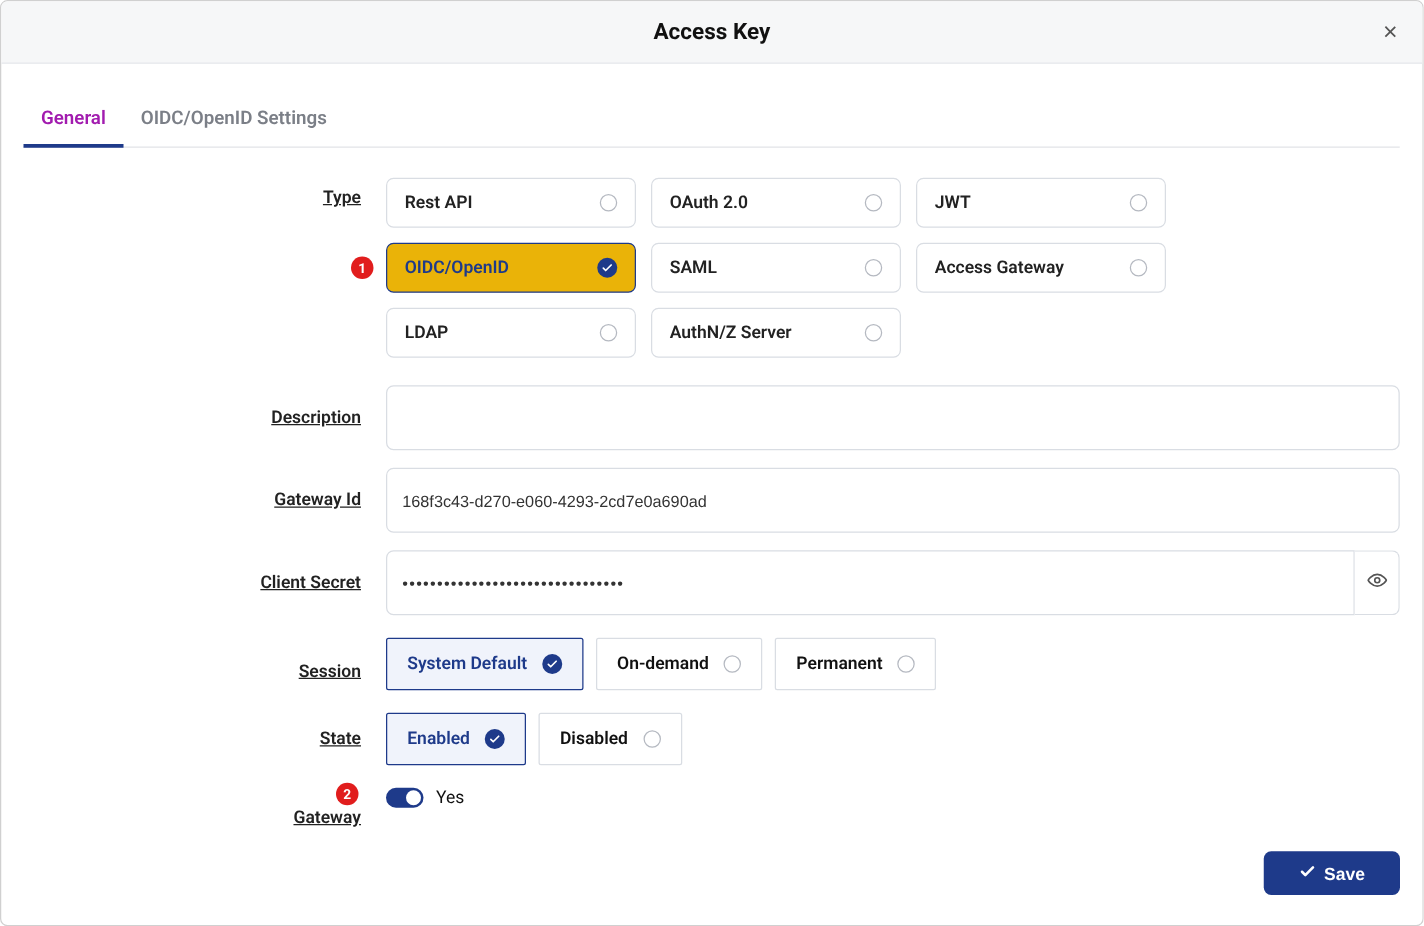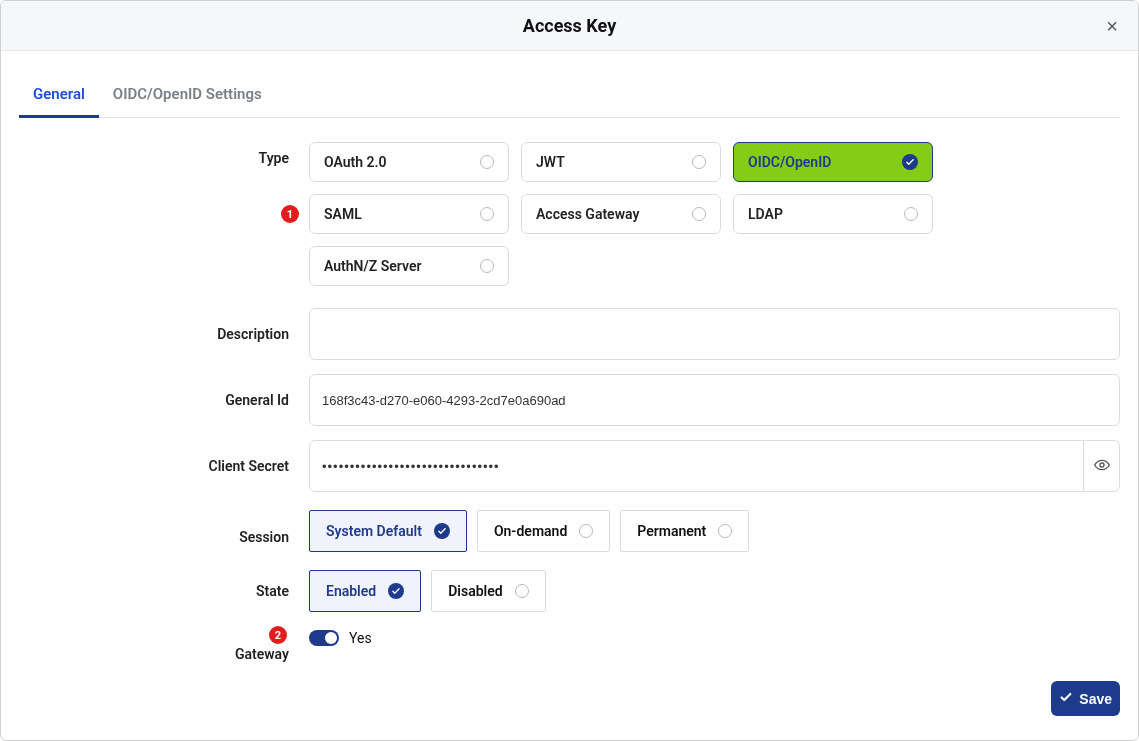--- a/index.html
+++ b/index.html
@@ -62,21 +62,21 @@
     .tab {
       padding: 10px 14px 12px 14px;
       font-size: 15px;
       font-weight: 600;
       color: #7b7f87;
       cursor: pointer;
       border-bottom: 3px solid transparent;
       margin-bottom: -1px;
     }
     .tab.active {
-      color: #1d4ed8;
+      color: #a21caf;
       border-bottom-color: #1E3A8A;
     }
 
     .form-area {
       width: 100%;
     }
     .form-row {
       display: flex;
       align-items: flex-start;
       margin-bottom: 14px;
@@ -85,20 +85,21 @@
     .form-row.align-center { align-items: center; }
     .form-label-col {
       width: 290px;
       min-width: 290px;
       text-align: right;
       padding-right: 20px;
       padding-top: 8px;
       font-weight: 600;
       color: #222;
       position: relative;
+      text-decoration: underline;
     }
     .form-control-col {
       flex: 1;
       max-width: 820px;
     }
 
     .option-grid {
       display: grid;
       grid-template-columns: repeat(3, 200px);
       gap: 12px;
@@ -111,21 +112,21 @@
       align-items: center;
       justify-content: space-between;
       cursor: pointer;
       background: #fff;
       font-weight: 600;
       color: #222;
       height: 40px;
     }
     .option-card.selected {
       border: 1.5px solid #1E3A8A;
-      background: #84cc16;
+      background: #eab308;
       color: #1E3A8A;
     }
     .radio-off {
       width: 14px;
       height: 14px;
       border: 1.5px solid #b5b9c1;
       border-radius: 50%;
       display: inline-block;
     }
     .radio-on {
@@ -259,21 +260,21 @@
     .modal-footer {
       display: flex;
       justify-content: flex-end;
       padding: 8px 18px 24px 18px;
     }
     .save-btn {
       background: #1E3A8A;
       color: #fff;
       border: none;
       border-radius: 6px;
-      padding: 9px 8px;
+      padding: 9px 28px;
       font-size: 14px;
       font-weight: 600;
       cursor: pointer;
       display: inline-flex;
       align-items: center;
       gap: 6px;
     }
     .save-btn svg { width: 14px; height: 14px; }
   </style>
 </head>
@@ -295,20 +296,24 @@
       <div class="tab">OIDC/OpenID Settings</div>
     </div>
 
     <div class="form-area">
 
       <div class="form-row" style="position:relative;">
         <span class="step-badge badge-1">1</span>
         <div class="form-label-col">Type</div>
         <div class="form-control-col">
           <div class="option-grid">
+            <div class="option-card">
+              <span>Rest API</span>
+              <span class="radio-off"></span>
+            </div>
             <div class="option-card">
               <span>OAuth 2.0</span>
               <span class="radio-off"></span>
             </div>
             <div class="option-card">
               <span>JWT</span>
               <span class="radio-off"></span>
             </div>
             <div class="option-card selected">
               <span>OIDC/OpenID</span>
@@ -339,21 +344,21 @@
       </div>
 
       <div class="form-row align-center" style="margin-top:22px;">
         <div class="form-label-col" style="padding-top:0;">Description</div>
         <div class="form-control-col">
           <input type="text" class="text-input" value="" style="">
         </div>
       </div>
 
       <div class="form-row align-center">
-        <div class="form-label-col" style="padding-top:0;">General Id</div>
+        <div class="form-label-col" style="padding-top:0;">Gateway Id</div>
         <div class="form-control-col">
           <input type="text" class="text-input" value="168f3c43-d270-e060-4293-2cd7e0a690ad" style="">
         </div>
       </div>
 
       <div class="form-row align-center">
         <div class="form-label-col" style="padding-top:0;">Client Secret</div>
         <div class="form-control-col">
           <div class="input-group">
             <input type="text" class="text-input" style="letter-spacing: 1px;" value="••••••••••••••••••••••••••••••••">

